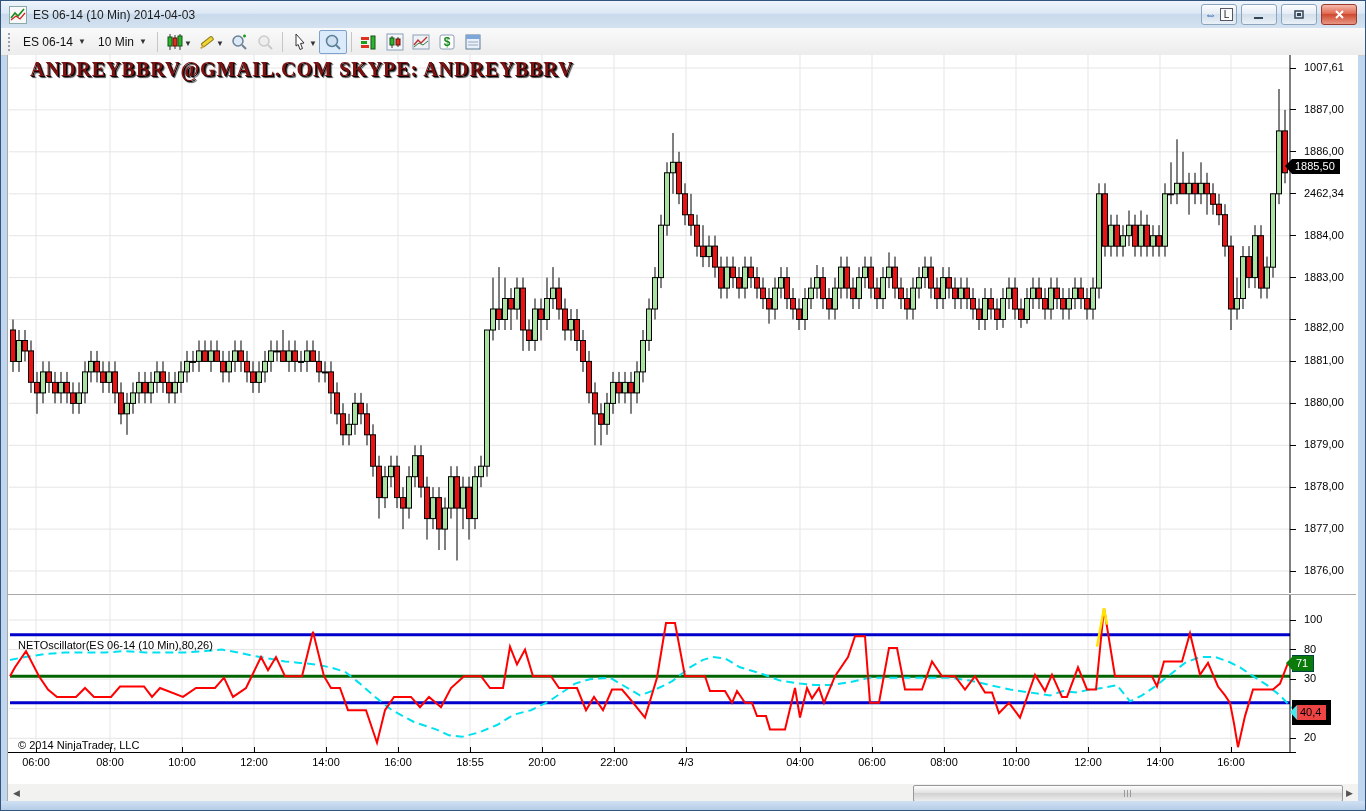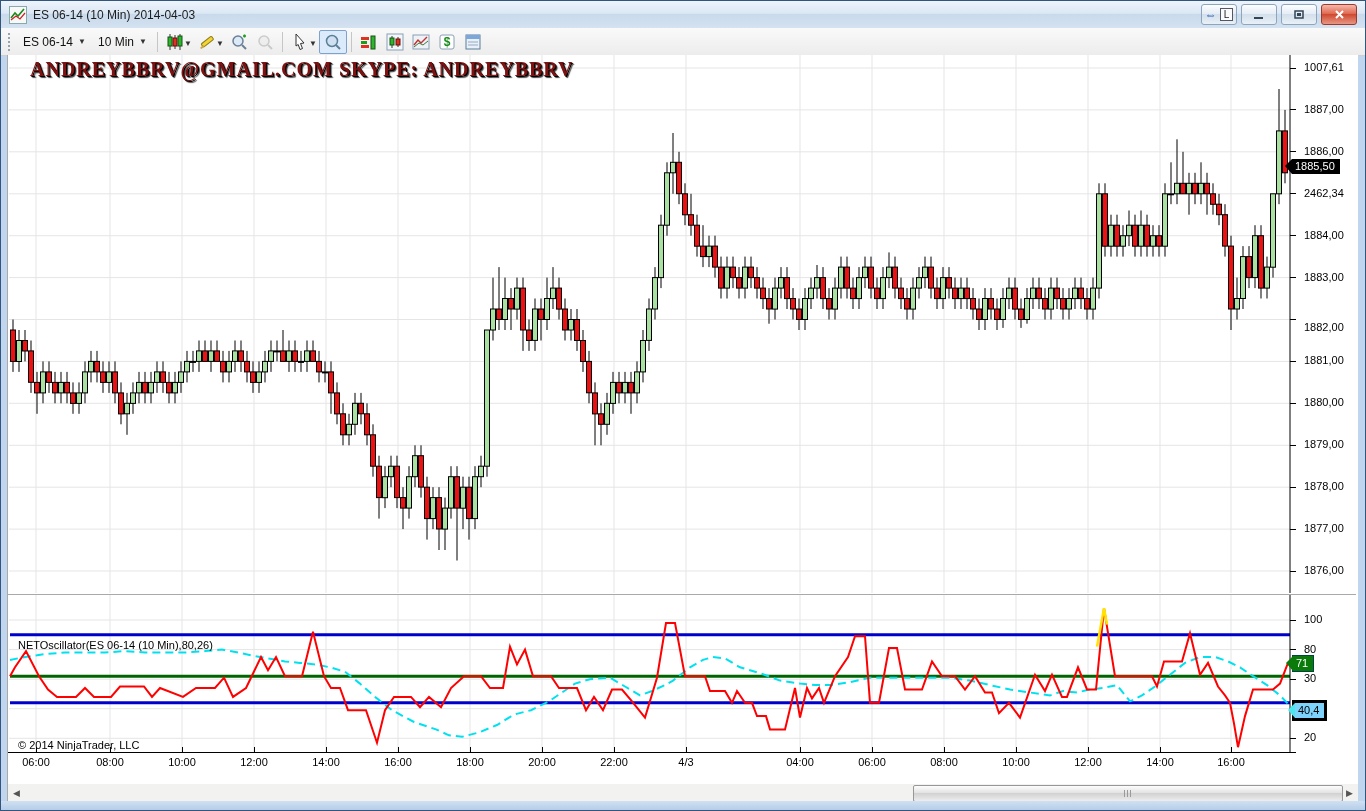--- a/index.html
+++ b/index.html
@@ -49,21 +49,21 @@
   .axis-label{position:absolute;left:1296px;font-size:11px;color:#000;white-space:nowrap;}
   .tickh{position:absolute;left:1282px;width:6px;height:1px;background:#000;}
   .axis-badge{position:absolute;left:1284px;height:15px;line-height:15px;padding:0 5px 0 3px;
     font-size:11px;white-space:nowrap;}
   .axis-badge::before{content:"";position:absolute;left:-7px;top:0;
     border-top:7px solid transparent;border-bottom:8px solid transparent;}
   .badge-black{background:#000;color:#fff;}
   .badge-black::before{border-right:7px solid #000;}
   .badge-green{background:#0a7a0a;color:#fff;border:1px solid #044;}
   .badge-green::before{border-right:7px solid #0a7a0a;}
-  .badge-cyan{background:#7dd3fc;color:#000;border:3px solid #000000;}
+  .badge-cyan{background:#ef4444;color:#000;border:5px solid #000000;}
   .badge-cyan::before{border-right:7px solid #49e8ef;}
   .osc-label{position:absolute;left:10px;font-size:11px;color:#000;}
   .copyright{position:absolute;left:10px;font-size:11px;color:#000;}
   .time-label{position:absolute;font-size:11px;color:#000;transform:translateX(-50%);}
 
   
   .hscroll{position:absolute;left:8px;top:784px;width:1350px;height:17px;background:#f2f2f0;}
   .sb-arrow{position:absolute;top:0;width:17px;height:17px;display:flex;align-items:center;justify-content:center;
     color:#555;font-size:9px;}
   .sb-thumb{position:absolute;top:1px;height:15px;border:1px solid #979797;border-radius:2px;
@@ -750,21 +750,21 @@
     <div class="time-label" style="left: 102px; top: 701px; position: absolute;">08:00</div>
     <div style="left: 174px; top: 692px; width: 1px; height: 5px; background: rgb(0, 0, 0); position: absolute;"></div>
     <div class="time-label" style="left: 174px; top: 701px; position: absolute;">10:00</div>
     <div style="left: 246px; top: 692px; width: 1px; height: 5px; background: rgb(0, 0, 0); position: absolute;"></div>
     <div class="time-label" style="left: 246px; top: 701px; position: absolute;">12:00</div>
     <div style="left: 318px; top: 692px; width: 1px; height: 5px; background: rgb(0, 0, 0); position: absolute;"></div>
     <div class="time-label" style="left: 318px; top: 701px; position: absolute;">14:00</div>
     <div style="left: 390px; top: 692px; width: 1px; height: 5px; background: rgb(0, 0, 0); position: absolute;"></div>
     <div class="time-label" style="left: 390px; top: 701px; position: absolute;">16:00</div>
     <div style="left: 462px; top: 692px; width: 1px; height: 5px; background: rgb(0, 0, 0); position: absolute;"></div>
-    <div class="time-label" style="left: 462px; top: 701px; position: absolute;">18:00</div>
+    <div class="time-label" style="left: 462px; top: 701px; position: absolute;">18:55</div>
     <div style="left: 534px; top: 692px; width: 1px; height: 5px; background: rgb(0, 0, 0); position: absolute;"></div>
     <div class="time-label" style="left: 534px; top: 701px; position: absolute;">20:00</div>
     <div style="left: 606px; top: 692px; width: 1px; height: 5px; background: rgb(0, 0, 0); position: absolute;"></div>
     <div class="time-label" style="left: 606px; top: 701px; position: absolute;">22:00</div>
     <div style="left: 678px; top: 692px; width: 1px; height: 5px; background: rgb(0, 0, 0); position: absolute;"></div>
     <div class="time-label" style="left: 678px; top: 701px; position: absolute;">4/3</div>
     <div style="left: 792px; top: 692px; width: 1px; height: 5px; background: rgb(0, 0, 0); position: absolute;"></div>
     <div class="time-label" style="left: 792px; top: 701px; position: absolute;">04:00</div>
     <div style="left: 864px; top: 692px; width: 1px; height: 5px; background: rgb(0, 0, 0); position: absolute;"></div>
     <div class="time-label" style="left: 864px; top: 701px; position: absolute;">06:00</div>

